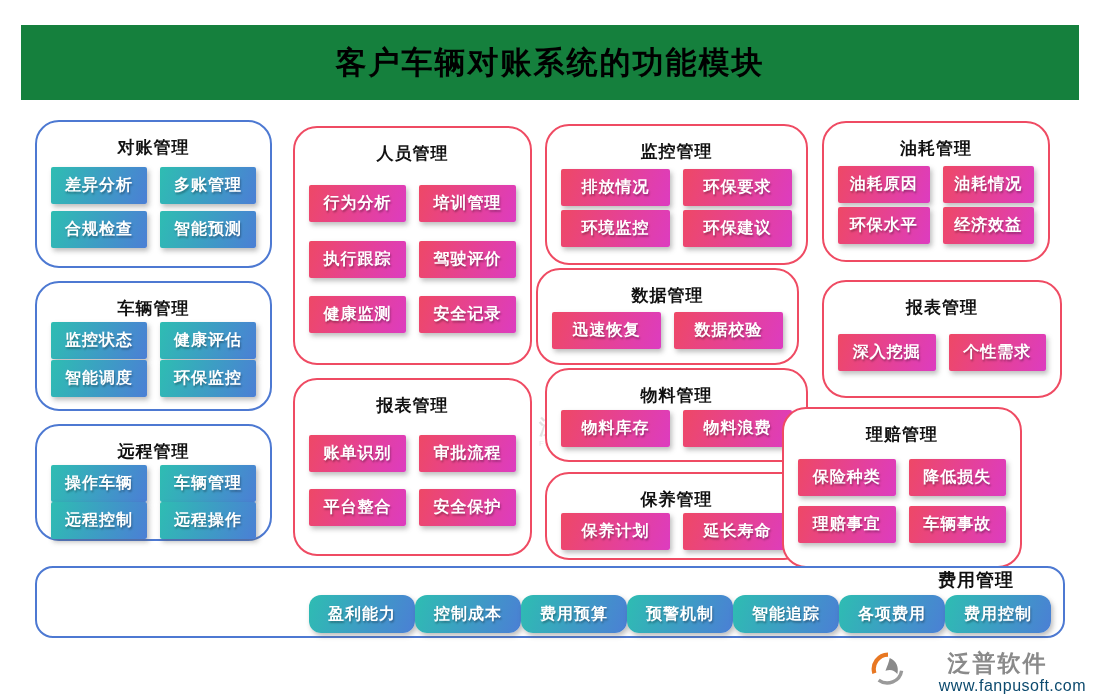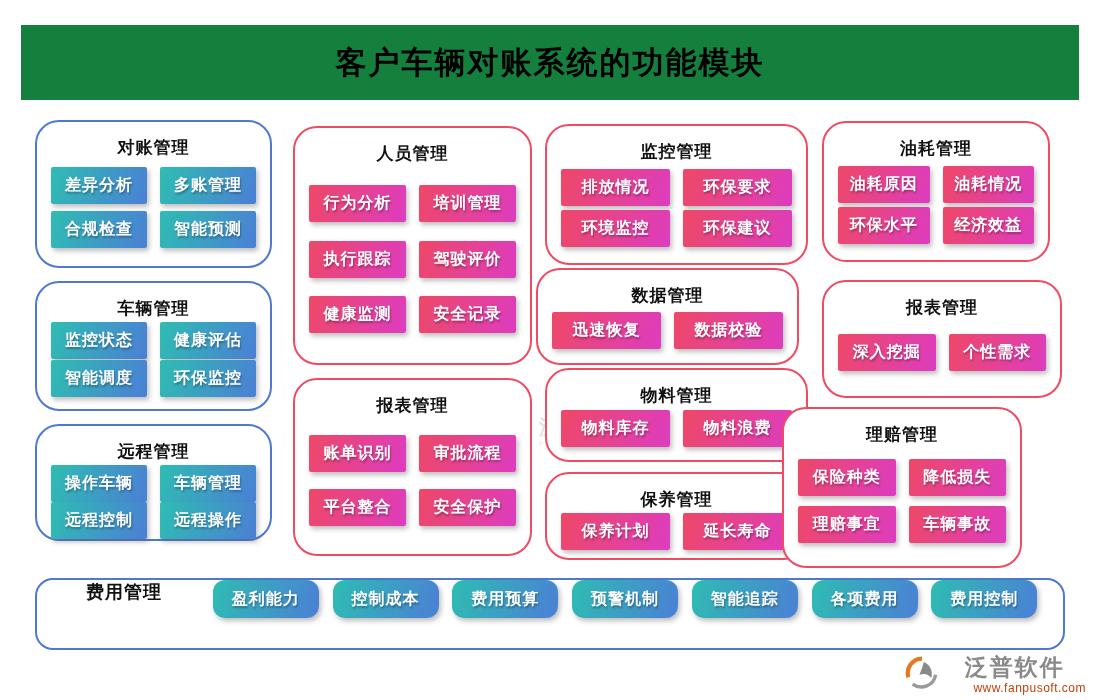--- a/index.html
+++ b/index.html
@@ -35,42 +35,42 @@
     height:37px;display:flex;align-items:center;justify-content:center;
     color:#fff;font-weight:bold;font-size:16px;letter-spacing:1px;
     border-radius:2px;cursor:pointer;
     box-shadow:2px 3px 5px rgba(90,90,90,.4);
     text-shadow:1px 2px 2px rgba(0,0,0,.3);
   }
   .btn.teal{background:linear-gradient(110deg,#2ebdb2,#4b7fd5);}
   .btn.pink{background:linear-gradient(110deg,#ee4866,#dd3cc0);}
   
   .bottom{
-    position:absolute;left:35px;top:578px;width:1030px;height:72px;
+    position:absolute;left:35px;top:566px;width:1030px;height:72px;
     border:2px solid #4d79d2;border-radius:18px;background:#fff;
-    box-sizing:border-box;display:flex;align-items:flex-start;padding:0 12px;
+    box-sizing:border-box;display:flex;align-items:flex-end;padding:0 12px;flex-direction:column;
   }
   .bottom-title{width:150px;text-align:center;font-weight:bold;font-size:18px;color:#111;letter-spacing:1px;flex:0 0 auto;}
   .bottom-btns{flex:1 1 auto;display:flex;justify-content:space-evenly;align-items:center;}
   .bottom .btn{width:106px;height:38px;border-radius:12px;}
   
   .watermark{
     position:absolute;left:498px;top:412px;opacity:.28;display:flex;
     align-items:center;gap:5px;pointer-events:none;z-index:0;
   }
   .wm-text{display:flex;flex-direction:column;line-height:1;}
   .wm-cn{font-size:21px;font-weight:bold;color:#9a9a9a;letter-spacing:2px;}
   .wm-en{font-size:8px;color:#aeaeae;letter-spacing:1.5px;margin-top:3px;}
   
   .brand{
     position:absolute;right:14px;bottom:6px;display:flex;align-items:flex-start;gap:4px;
   }
   .brand-text{display:flex;flex-direction:column;line-height:1;align-items:center;}
   .brand-cn{font-size:23px;font-weight:bold;color:#8a8a8a;letter-spacing:2px;font-family:"Liberation Serif","DejaVu Serif",serif;}
-  .brand-url{font-size:12px;color:#c2410c;margin-top:3px;letter-spacing:.5px;margin-left:30px;}
+  .brand-url{font-size:16px;color:#0c4a6e;margin-top:3px;letter-spacing:.5px;margin-left:30px;}
   .panel,.bottom,.hdr,.brand{z-index:1;}
 </style>
 </head>
 <body>
 
 <div class="watermark">
   <span>
     <svg width="36" height="36" viewBox="0 0 40 40">
       <path d="M20 3 A17 17 0 0 0 4 25" fill="none" stroke="#e87722" stroke-width="5"></path>
       <path d="M9 33 A17 17 0 0 0 36 22" fill="none" stroke="#9a9a9a" stroke-width="4"></path>

